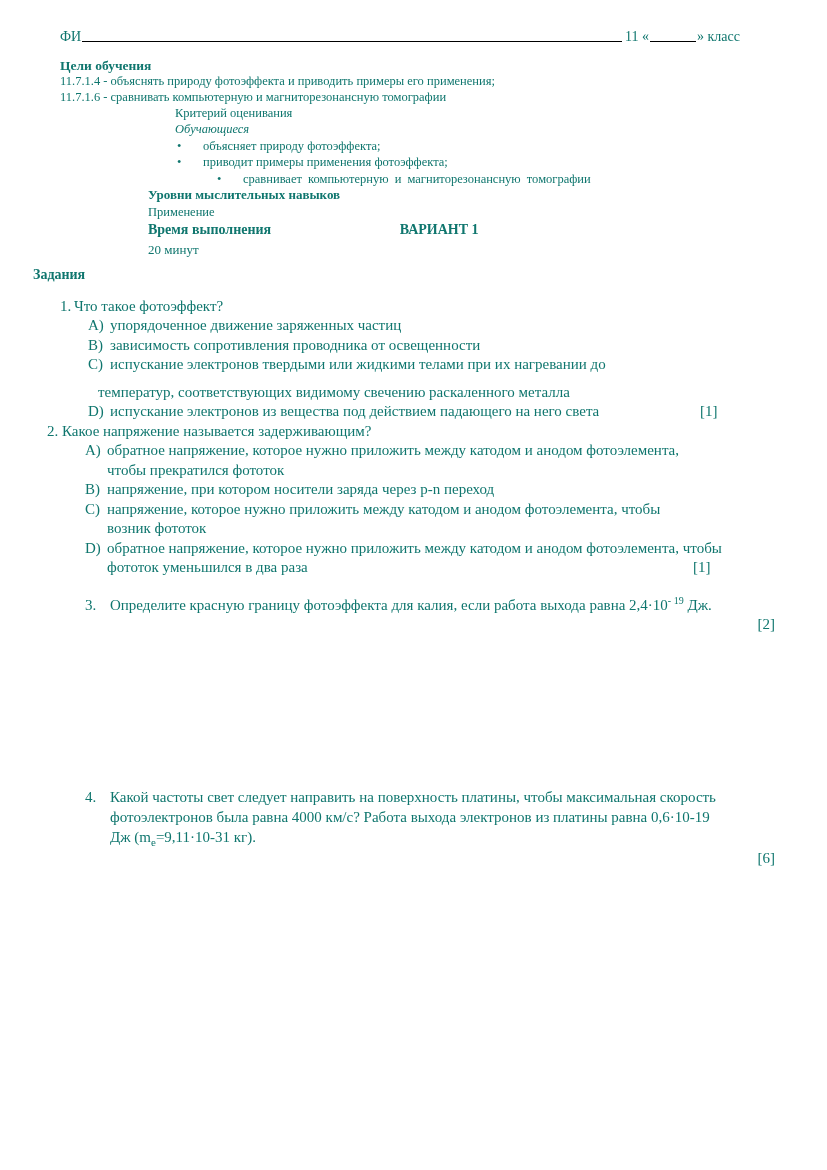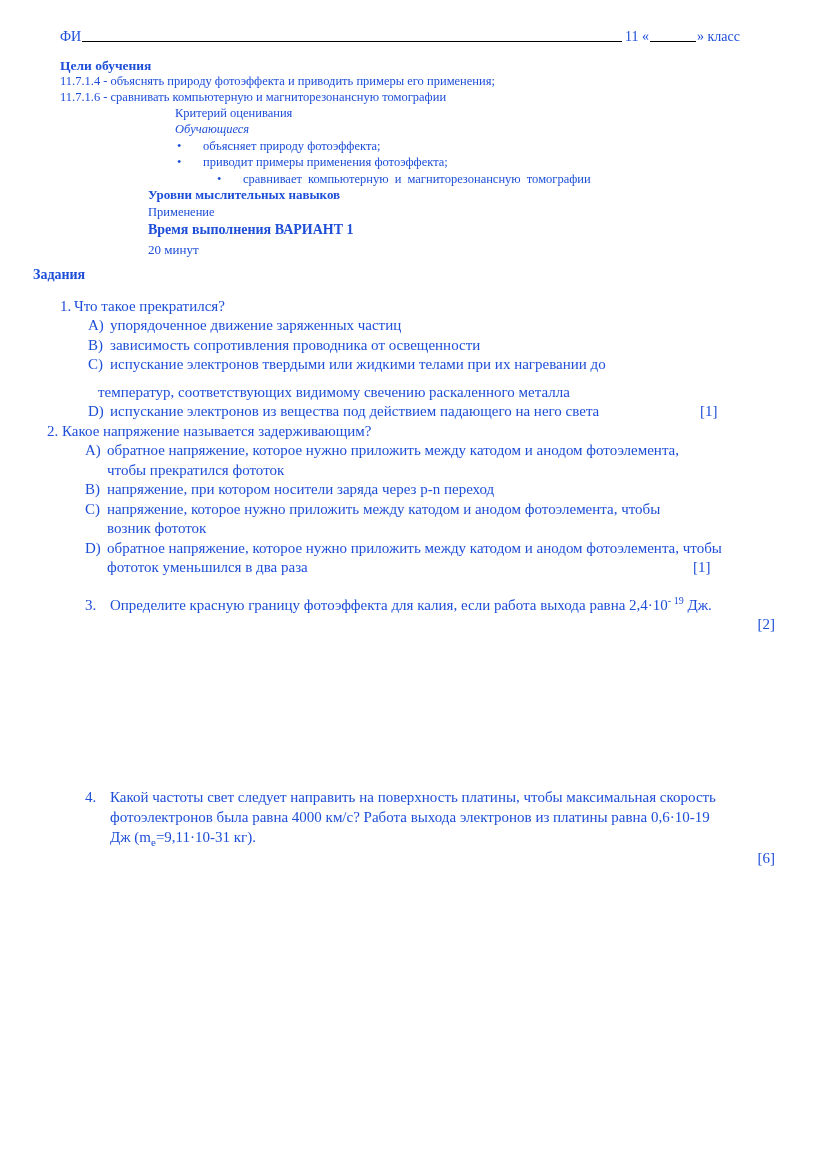--- a/index.html
+++ b/index.html
@@ -1,17 +1,17 @@
 <!DOCTYPE html>
 <html><head>
 <meta charset="utf-8">
 <style>
   html, body { margin: 0; padding: 0; background: #ffffff; }
   .page {
-    width: 827px; height: 1170px; background: #ffffff; color: #1d4ed8;
+    width: 827px; height: 1170px; background: #ffffff; color: #0f766e;
     font-family: "Liberation Serif", "DejaVu Serif", serif;
     box-sizing: border-box; padding: 28px 37px 0 60px; overflow: hidden;
   }
   
   .header-row { display: flex; align-items: flex-end; font-size: 14px; line-height: 17px; padding-right: 50px; }
   .fill-line { flex: 1; border-bottom: 1px solid #000; height: 1px; margin: 0 3px 3px 1px; }
   .small-line { width: 46px; border-bottom: 1px solid #000; height: 1px; margin: 0 1px 3px 1px; }
   .hdr-label { white-space: nowrap; }
   
   .doc-title { margin-top: 15px; padding-right: 60px; text-align: center; font-size: 15px; font-weight: bold; }
@@ -25,21 +25,21 @@
   .crit-sub { font-weight: normal; font-style: italic; }
   .bullet-row { display: flex; }
   .bullet { width: 26px; flex: none; padding-left: 2px; }
   .indent2 { margin-left: 40px; }
   .sp2 { word-spacing: 3px; }
   
   .skills { margin-left: 88px; }
   .skills-heading { font-size: 13px; font-weight: bold; line-height: 16.5px; }
   .skills-value { font-size: 12.5px; line-height: 16px; }
   .timing-row { margin-left: 88px; font-size: 14px; font-weight: bold; line-height: 18px; margin-top: 1px; }
-  .variant { }
+  .variant { margin-left: 125px; }
   .duration { margin-left: 88px; font-size: 13px; line-height: 17px; margin-top: 2px; }
   
   .tasks-heading { margin-left: -27px; margin-top: 8px; font-size: 14px; font-weight: bold; line-height: 18px; }
   .q { font-size: 15px; line-height: 19.5px; }
   .q-line { display: flex; }
   .q1 { margin-top: 13px; }
   .q1 .q-num { width: 14px; flex: none; }
   .opts1 { margin-left: 28px; }
   .opt { display: flex; position: relative; }
   .opt-letter { width: 22px; flex: none; }
@@ -107,21 +107,21 @@
     <span>Время выполнения</span>
     <span class="variant">ВАРИАНТ 1</span>
   </div>
   <div class="duration">20 минут</div>
 
   <div class="tasks-heading">Задания</div>
 
   <div class="q q1">
     <div class="q-line">
       <span class="q-num">1.</span>
-      <span>Что такое прекратился?</span>
+      <span>Что такое фотоэффект?</span>
     </div>
     <div class="opts1">
       <div class="opt">
         <span class="opt-letter">A)</span>
         <span class="opt-text">упорядоченное движение заряженных частиц</span>
       </div>
       <div class="opt">
         <span class="opt-letter">B)</span>
         <span class="opt-text">зависимость сопротивления проводника от освещенности</span>
       </div>

